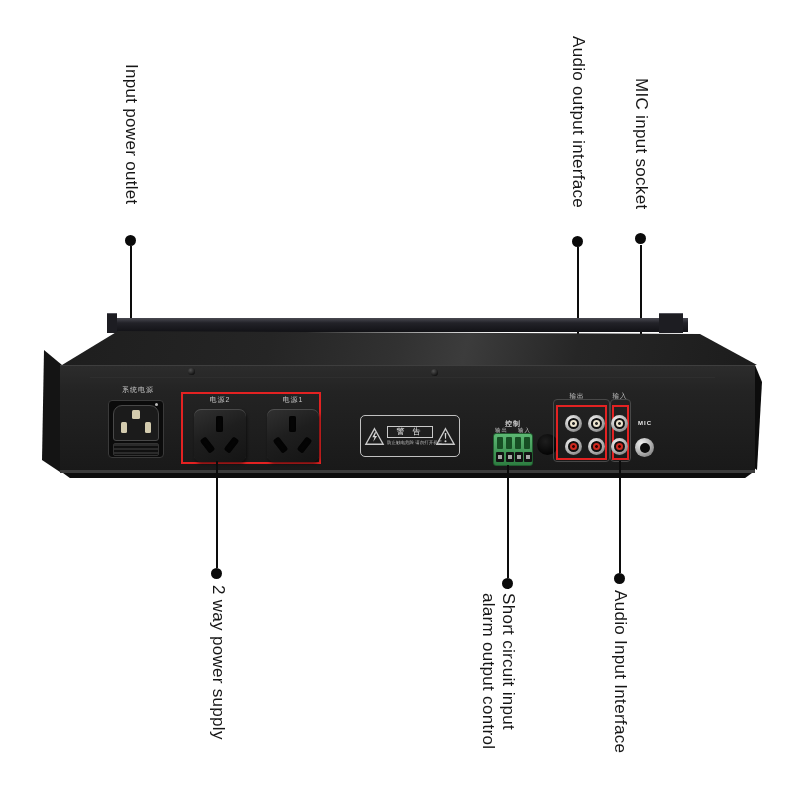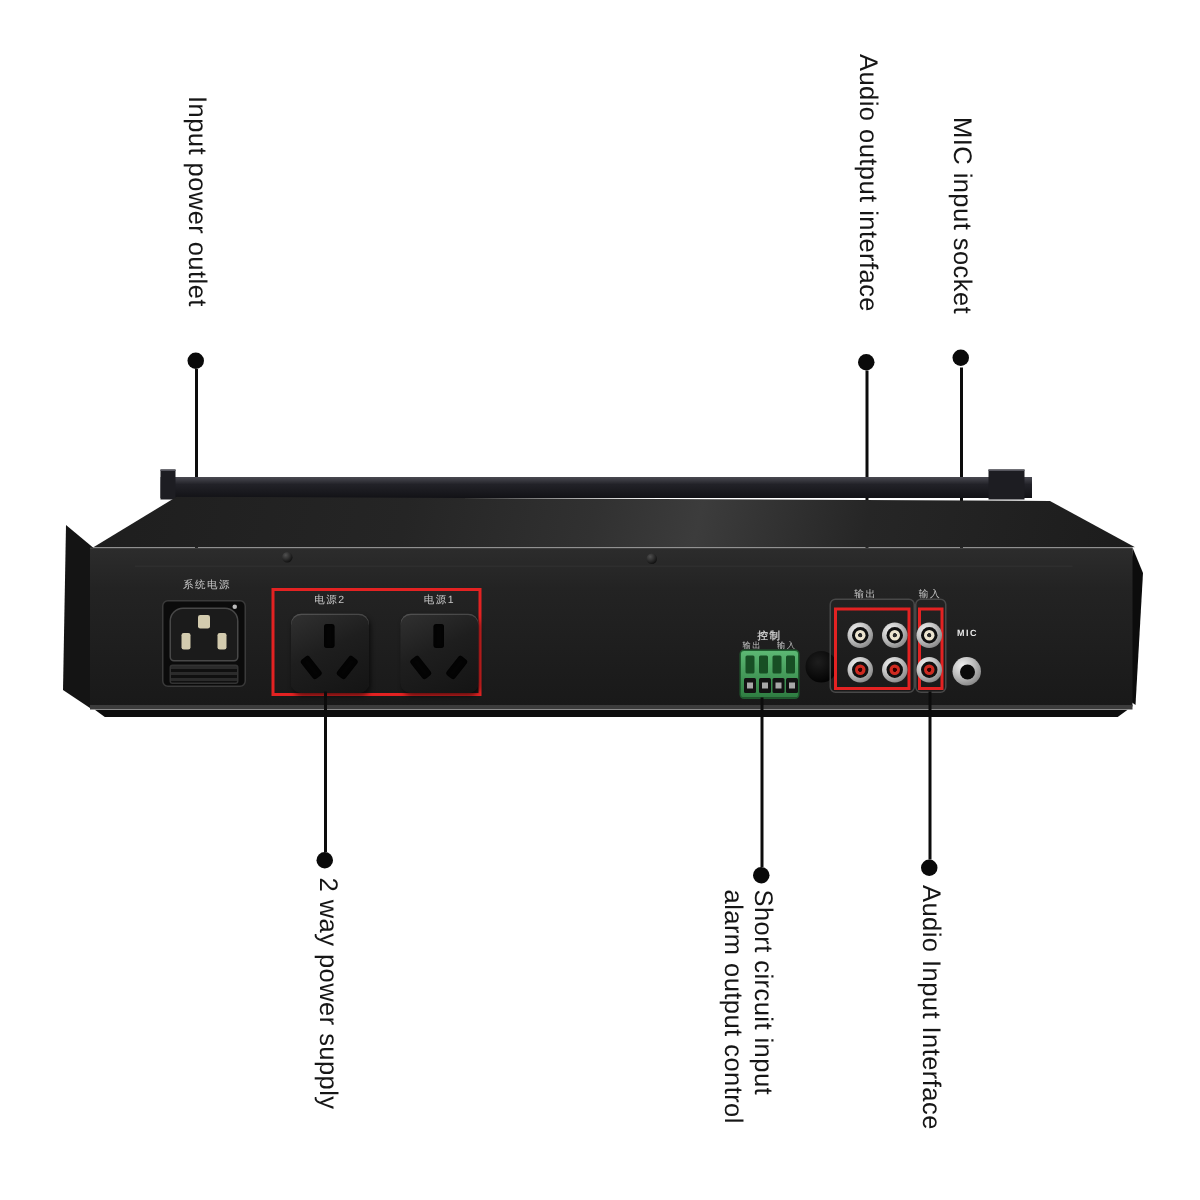--- a/index.html
+++ b/index.html
@@ -125,20 +125,35 @@
         <i class="slot" style="left:22px;top:7px"></i>
         <i class="slot" style="left:10px;top:28px;transform:rotate(-38deg)"></i>
         <i class="slot" style="left:34px;top:28px;transform:rotate(38deg)"></i>
       </div>
       <div class="outlet" style="left:207px;top:43px">
         <i class="slot" style="left:22px;top:7px"></i>
         <i class="slot" style="left:10px;top:28px;transform:rotate(-38deg)"></i>
         <i class="slot" style="left:34px;top:28px;transform:rotate(38deg)"></i>
       </div>
 
+      <div class="warning">
+        <svg class="warn-tri" width="21" height="19" viewBox="0 0 24 22">
+          <path d="M12 2 L22 20 L2 20 Z" fill="none" stroke="#c9c9c9" stroke-width="1.6"></path>
+          <path d="M12.5 6 L9.5 12 L12 12 L10.5 17 L15 10.5 L12.2 10.5 L14 6 Z" fill="#d5d5d5"></path>
+        </svg>
+        <div class="warn-mid">
+          <div class="warn-box">警 告</div>
+          <div class="warn-sub">防止触电危险 请勿打开机盖</div>
+        </div>
+        <svg class="warn-tri" width="21" height="19" viewBox="0 0 24 22">
+          <path d="M12 2 L22 20 L2 20 Z" fill="none" stroke="#c9c9c9" stroke-width="1.6"></path>
+          <path d="M11.1 7 L12.9 7 L12.5 13.5 L11.5 13.5 Z" fill="#d5d5d5"></path>
+          <circle cx="12" cy="16.4" r="1.2" fill="#d5d5d5"></circle>
+        </svg>
+      </div>
 
       <div class="cn" style="left:433px;top:53px;width:40px;font-size:7px;font-weight:bold">控制</div>
       <div style="position:absolute;left:433px;top:61px;width:40px;display:flex;justify-content:space-between;padding:0 2px;box-sizing:border-box">
         <span class="cn" style="position:static;font-size:5.5px">输出</span>
         <span class="cn" style="position:static;font-size:5.5px">输入</span>
       </div>
       <div class="terminal">
         <i class="tslot" style="left:3px"></i>
         <i class="tslot" style="left:12px"></i>
         <i class="tslot" style="left:21px"></i>

